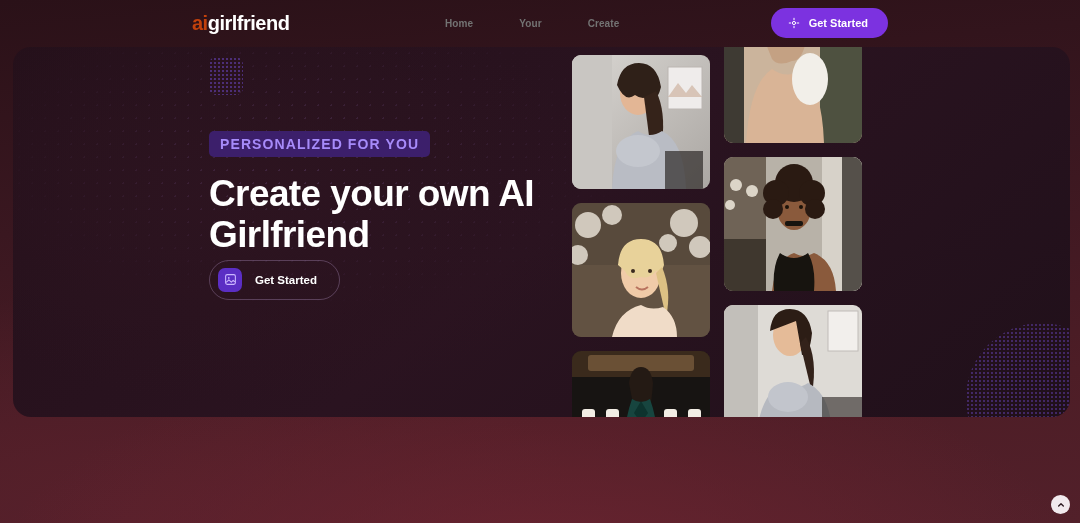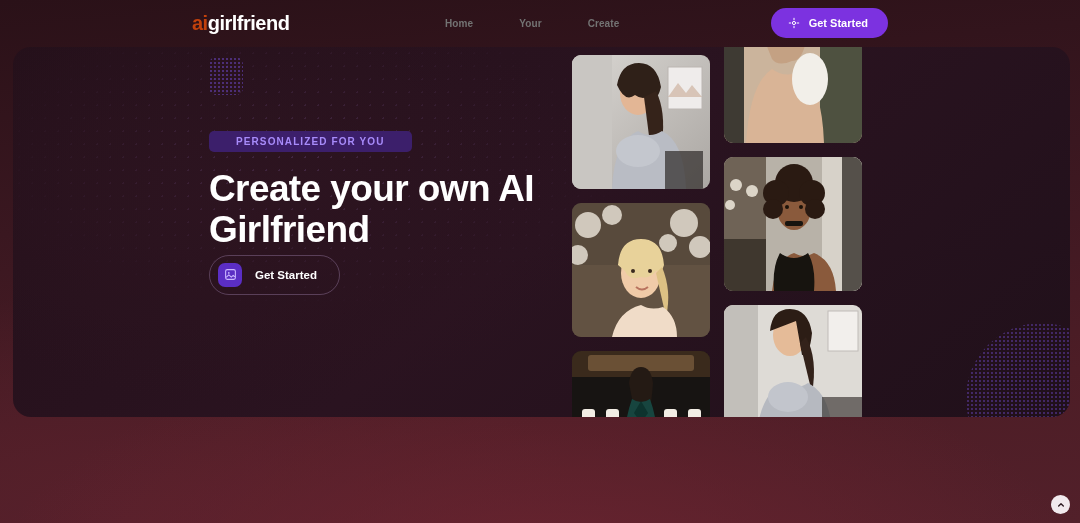--- a/index.html
+++ b/index.html
@@ -72,22 +72,22 @@
     background-size:13px 13px;
     -webkit-mask-image:radial-gradient(ellipse 460px 220px at 28% 30%, #000 0%, transparent 72%);
             mask-image:radial-gradient(ellipse 460px 220px at 28% 30%, #000 0%, transparent 72%);
   }
 
   
   .copy { position:absolute; left:196px; top:84px; width:340px; z-index:3; }
   .badge {
     display:inline-block;
     background:#3c1f6b; color:#a78bfa;
-    font-size:10px; font-weight:bold; letter-spacing:1.1px;
-    padding:5px 27px; border-radius:5px;
+    font-size:14px; font-weight:bold; letter-spacing:1.1px;
+    padding:5px 11px; border-radius:5px;
     margin-bottom:16px;
   }
   h1 {
     font-size:37px; line-height:1.12; font-weight:bold;
     letter-spacing:-.6px; color:#fff;
     margin-bottom:4px;
   }
   .lede {
     font-size:12.6px; line-height:1.78; color:#d8cdd5;
     width:330px; margin-bottom:27px;

